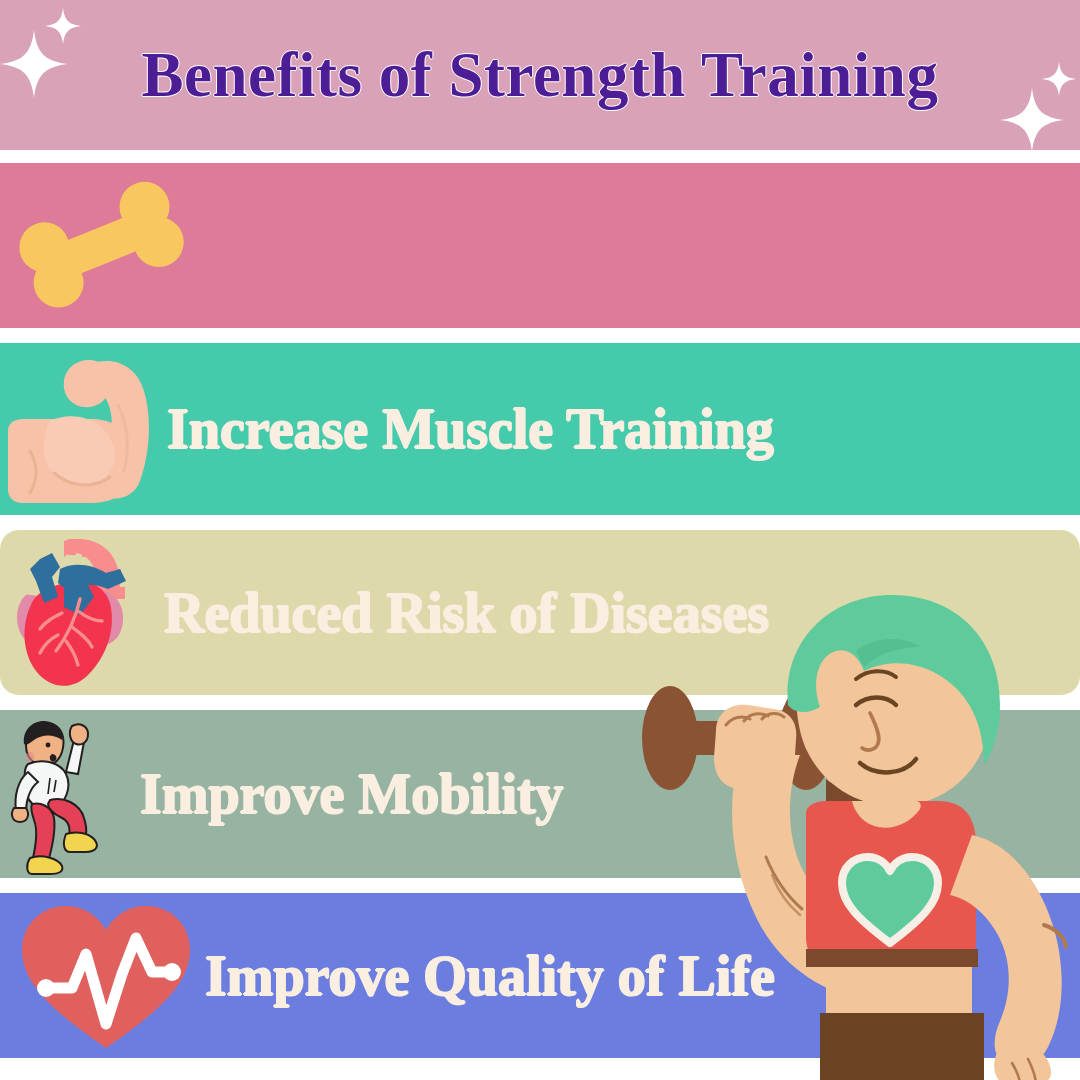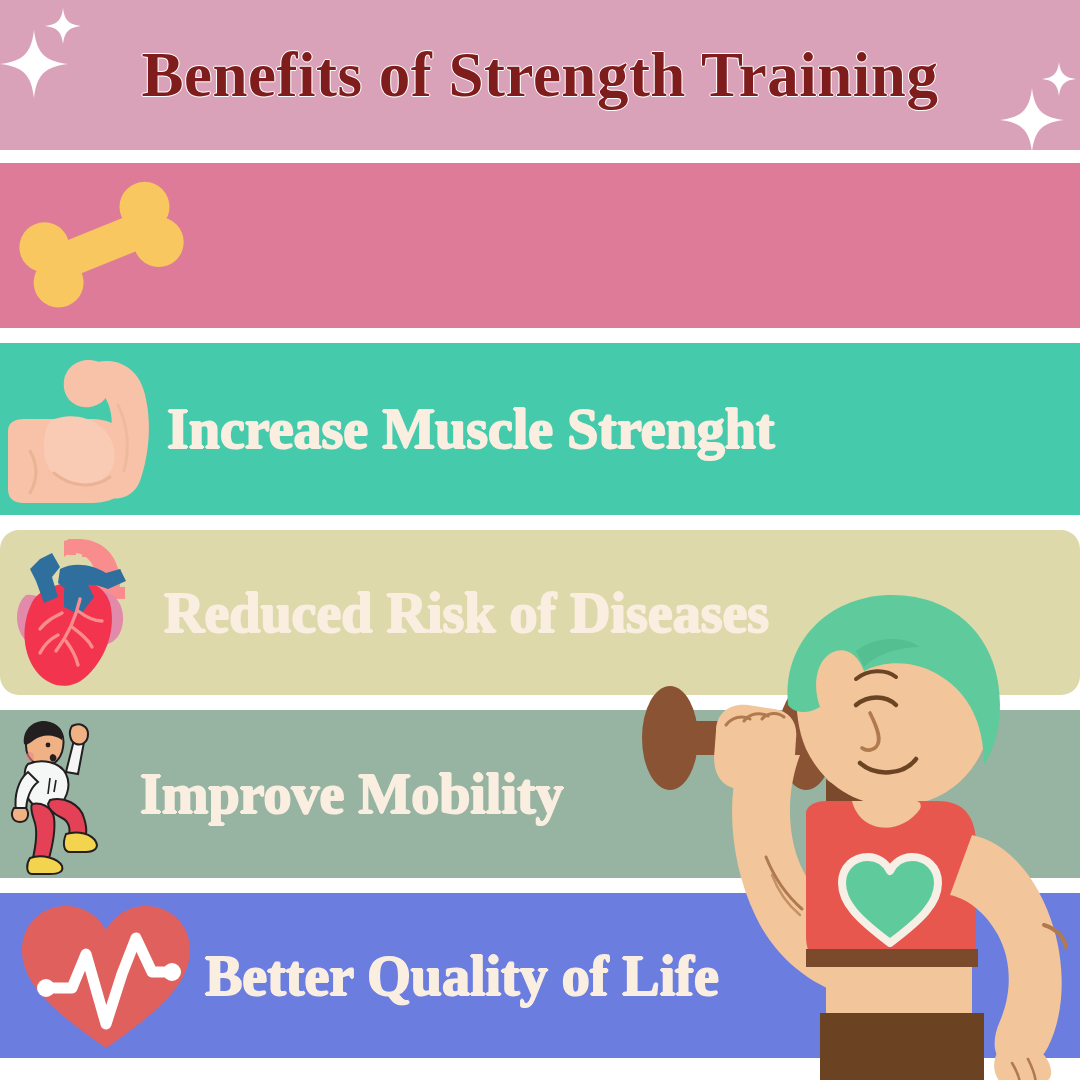--- a/index.html
+++ b/index.html
@@ -27,21 +27,21 @@
   }
   .title-text {
     position: absolute;
     left: 0;
     top: 0;
     width: 1080px;
     height: 150px;
     display: flex;
     align-items: center;
     justify-content: center;
-    color: #7f1d1d;
+    color: #4c1d95;
     font-family: "Liberation Serif", "DejaVu Serif", serif;
     font-weight: bold;
     font-size: 63px;
     letter-spacing: 0.5px;
     white-space: nowrap;
     text-shadow: 1px 0 0 #ffffff, -1px 0 0 #ffffff, 0 1px 0 #ffffff, 0 -1px 0 #ffffff;
   }
 
   .sparkle { position: absolute; }
 
@@ -150,21 +150,21 @@
         <path d="M8 84 C8 76 14 72 24 72 L92 72 C120 72 136 92 136 116 C136 140 118 156 92 156
                  L24 156 C12 156 8 150 8 142 Z" fill="#f7c2a8"></path>
 
         <path d="M50 74 C76 62 108 74 114 102 C118 122 104 138 82 138 C58 138 44 122 44 102 C44 90 46 80 50 74 Z" fill="#f9cbb4"></path>
 
         <path d="M30 104 C38 118 38 132 30 146" stroke="#eab394" stroke-width="3" fill="none" stroke-linecap="round"></path>
         <path d="M54 126 C70 140 94 142 110 130" stroke="#eab394" stroke-width="3" fill="none" stroke-linecap="round"></path>
         <path d="M118 58 C128 78 130 102 124 124" stroke="#eab394" stroke-width="3" fill="none" stroke-linecap="round" opacity="0.55"></path>
       </svg>
     </div>
-    <div class="row-label">Increase Muscle Strenght</div>
+    <div class="row-label">Increase Muscle Training</div>
   </div>
 
   <div class="row" id="row-2" style="background:#ded9ab;">
     <div class="row-icon">
       <svg width="140" height="160" viewBox="0 0 140 160">
 
         <path d="M62 8 C84 2 106 10 114 30 C122 50 118 66 106 74 L84 62 C94 52 96 38 88 28 C80 18 68 18 62 24 Z" fill="#f98d8d"></path>
         <path d="M66 6 h8 v16 h-8 z M80 10 h8 v14 h-8 z M96 20 h9 v13 h-9 z M110 36 h9 v13 h-9 z M114 54 h9 v12 h-9 z" fill="#f98d8d"></path>
 
         <path d="M24 62 C12 72 12 96 24 108 C36 118 52 112 54 96 C56 78 42 60 24 62 Z" fill="#e28aaa"></path>
@@ -230,21 +230,21 @@
   <div class="row" id="row-4" style="background:#6b7ee0;">
     <div class="row-icon">
       <svg width="185" height="160" viewBox="0 0 185 160">
         <path d="M92 152 C40 116 8 88 8 54 C8 28 28 10 52 10 C70 10 84 20 92 34
                  C100 20 114 10 132 10 C156 10 176 28 176 54 C176 88 144 116 92 152 Z" fill="#e0605e"></path>
         <polyline points="34,92 58,92 72,58 92,128 108,78 122,42 138,76 158,76" fill="none" stroke="#ffffff" stroke-width="11" stroke-linecap="round" stroke-linejoin="round"></polyline>
         <circle cx="32" cy="92" r="9" fill="#ffffff"></circle>
         <circle cx="158" cy="76" r="9" fill="#ffffff"></circle>
       </svg>
     </div>
-    <div class="row-label">Better Quality of Life</div>
+    <div class="row-label">Improve Quality of Life</div>
   </div>
 
   <svg id="character" width="470" height="490" viewBox="0 0 470 490">
 
     <g>
       <rect x="60" y="126" width="140" height="34" rx="6" fill="#8a5334"></rect>
       <ellipse cx="50" cy="143" rx="28" ry="52" fill="#8a5334"></ellipse>
       <ellipse cx="186" cy="143" rx="28" ry="52" fill="#8a5334"></ellipse>
     </g>
 

